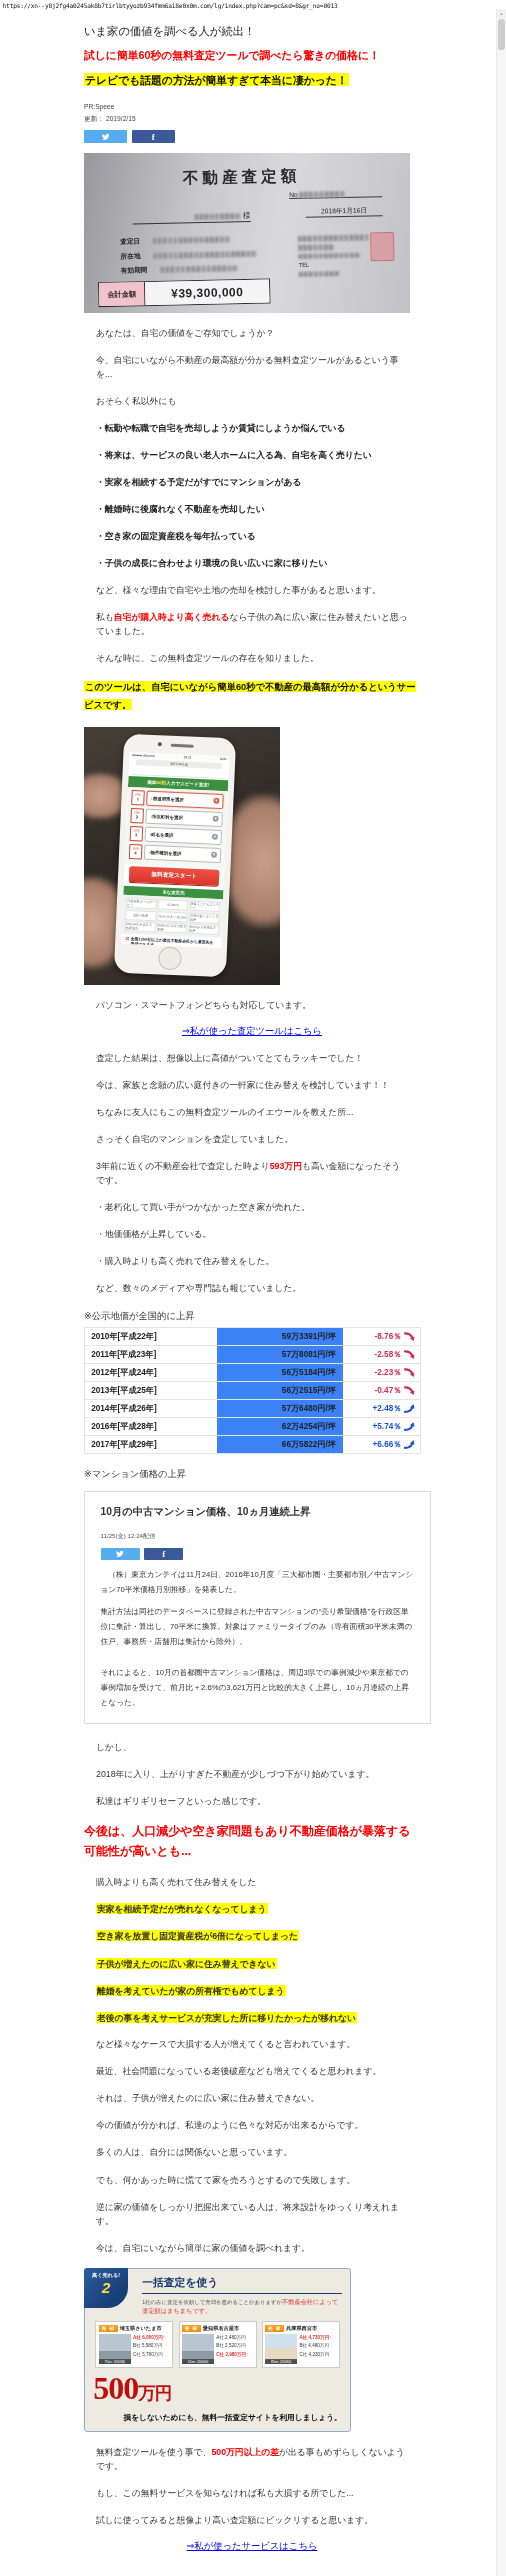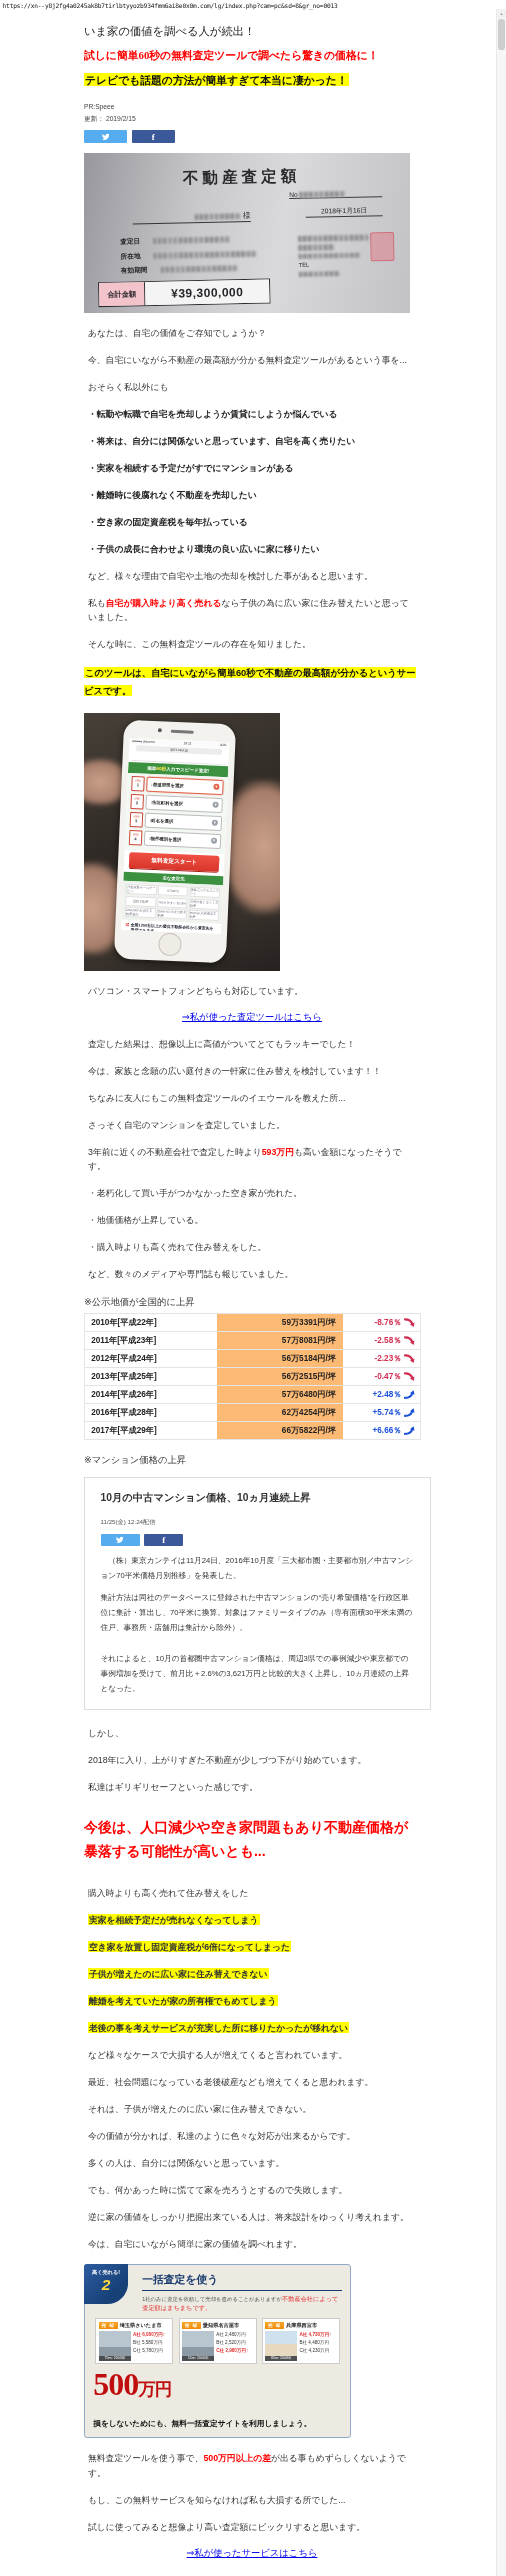--- a/index.html
+++ b/index.html
@@ -6,21 +6,21 @@
   body{background:#fff;font-family:"Liberation Sans","DejaVu Sans",sans-serif;color:#333;}
   .page{position:relative;width:506px;height:3764px;overflow:hidden;background:#fff;}
   .urlbar{position:absolute;top:2.1px;left:2.6px;font-family:"DejaVu Sans Mono",monospace;font-size:6.2px;color:#111;letter-spacing:-0.2px;}
   
   .scrollbar{position:absolute;top:9.3px;right:0;width:8.8px;height:3755px;background:#f6f6f6;border-left:0.5px solid #e9e9e9;}
   .scroll-up{height:8.8px;display:flex;align-items:center;justify-content:center;font-size:3.6px;color:#8f8f8f;background:#f1f1f1;cursor:pointer;}
   .scroll-thumb{width:6.7px;margin:1px auto;height:31px;background:#cdcdcd;border-radius:3.1px;}
   
   .col{position:absolute;left:84px;top:0;width:336px;}
   .h-title{margin:24px 0 0;font-size:11.3px;font-weight:400;color:#222;}
-  .h-red{margin:10.3px 0 0;font-size:10.8px;font-weight:700;color:#ff0000;font-family:Liberation Serif, serif;}
+  .h-red{margin:10.3px 0 0;font-size:10.8px;font-weight:700;color:#ff0000;}
   .h-yellow{margin:10.3px 0 0;font-size:10.8px;font-weight:700;color:#111;}
   .h-yellow span,.yellow-line span{background:#ffff00;padding:0.5px 1px;}
   .pr{margin:15.5px 0 0;font-size:6.7px;color:#444;}
   .upd{margin:4.6px 0 0;font-size:6.7px;color:#444;}
   .share{margin:6.2px 0 0;display:flex;gap:4.6px;}
   .sbtn{width:43px;height:13.4px;border:none;border-radius:1px;display:flex;align-items:center;justify-content:center;cursor:pointer;}
   .sbtn.tw{background:#55acee;}
   .sbtn.fb{background:#3b5998;}
   .sbtn svg{width:7.7px;height:7.7px;fill:#fff;}
   .sbtn .f{color:#fff;font-family:"Liberation Serif",serif;font-weight:700;font-size:8.8px;}
@@ -35,24 +35,24 @@
   .blur{display:inline-block;height:5.7px;width:46px;vertical-align:middle;background:repeating-linear-gradient(90deg,#8d8d91 0 2.6px,#b5b5b9 2.6px 5.2px);filter:blur(0.8px);}
   .doc-row{position:absolute;left:36px;font-size:6.7px;font-weight:700;}
   .doc-row .blur{margin-left:13.4px;width:77px;}
   .doc-right{position:absolute;top:81px;left:214px;font-size:5.7px;}
   .doc-right .blur{display:block;margin:3.1px 0;width:67px;}
   .stamp{position:absolute;top:82px;left:286px;width:24px;height:29px;border-radius:2.6px;background:rgba(226,120,130,.5);box-shadow:inset 0 0 0 1px rgba(200,70,85,.55);}
   .doc-total{position:absolute;left:13px;top:126px;width:170px;height:23px;border:1.5px solid #2a2a2e;display:flex;background:#eee;}
   .doc-total .lab{width:45px;background:#f2c3cb;border-right:1.5px solid #2a2a2e;display:flex;align-items:center;justify-content:center;font-size:7.2px;font-weight:700;}
   .doc-total .val{flex:1;display:flex;align-items:center;justify-content:center;font-size:12px;font-weight:700;letter-spacing:0.5px;background:#f4f4f4;}
   
-  p.t,.list p{margin:13px 4px;font-size:8.8px;line-height:1.6;color:#333;}
+  p.t,.list p{margin:13px 12px;font-size:8.8px;line-height:1.6;color:#333;}
   .list.bold p{font-weight:700;color:#222;}
   .red-in{color:#ff0000;font-weight:700;}
-  .red-para{margin:22px 0;font-size:14px;line-height:1.7;font-weight:700;color:#ff0000;}
+  .red-para{margin:13px 0;font-size:12px;line-height:1.7;font-weight:700;color:#ff0000;}
   .yellow-line{margin:13px 0;font-size:9.3px;line-height:1.9;font-weight:700;color:#111;}
   .linkline{margin:13px 0;text-align:center;}
   .linkline a{color:#0000ee;font-size:9.3px;text-decoration:underline;cursor:pointer;}
   
   .phonephoto{position:relative;margin:8.2px 0;width:196px;height:258px;background:linear-gradient(160deg,#474038 0%,#302a26 45%,#3a332d 75%,#262220 100%);overflow:hidden;}
   .finger{position:absolute;background:radial-gradient(ellipse at center,#caa08a 0%,#a77e6a 60%,rgba(90,70,60,0) 75%);filter:blur(2.6px);}
   .f1{width:77px;height:93px;left:-31px;bottom:15.5px;}
   .f2{width:88px;height:134px;right:-28px;top:67px;}
   .f3{width:62px;height:46px;left:-15.5px;top:46px;}
   .phone{position:absolute;left:35px;top:9.3px;width:112px;height:239px;background:#f4f2ee;border-radius:16.5px;box-shadow:0 2.1px 7.2px rgba(0,0,0,.55);transform:rotate(2.5deg);}
@@ -79,21 +79,21 @@
   .logo{background:#fff;border:0.5px solid #e0e0e0;font-size:3.1px;color:#667;display:flex;align-items:center;justify-content:center;height:8.2px;overflow:hidden;}
   .pnote{display:flex;align-items:flex-start;gap:1.5px;padding:1.5px 4.1px;background:#fff;font-size:3.9px;font-weight:700;color:#223;}
   .pnote .chk{color:#d33;font-size:4.1px;}
   .pbrand{text-align:center;font-size:4.6px;font-weight:700;color:#d8352a;padding:1.5px 0;background:#fff;}
   .pbrand span{color:#3c9141;}
   
   .cap{margin:14.4px 0 4.1px;font-size:9.3px;color:#333;}
   .ltable{width:335px;border:0.5px solid #e4e4e4;border-bottom:none;margin-bottom:13.4px;}
   .lrow{display:flex;align-items:center;height:17px;border-bottom:0.5px solid #e4e4e4;font-size:8.2px;}
   .lyear{width:126px;padding-left:6.2px;color:#222;font-weight:700;}
-  .lval{width:126px;background:#fdba74;text-align:right;padding-right:7.2px;font-weight:700;color:#222;box-sizing:border-box;height:100%;display:flex;align-items:center;justify-content:flex-end;}
+  .lval{width:126px;background:#3b82f6;text-align:right;padding-right:7.2px;font-weight:700;color:#222;box-sizing:border-box;height:100%;display:flex;align-items:center;justify-content:flex-end;}
   .lpct{flex:1;display:flex;align-items:center;justify-content:flex-end;padding-right:5.2px;font-weight:700;gap:2.1px;}
   .lpct.down{color:#cf2e52;}
   .lpct.up{color:#1d51d8;}
   .arr{width:11.3px;height:11.3px;}
   .lpct.up .arr{transform:scaleY(-1);}
   
   .article{border:0.5px solid #dcdcdc;background:#fff;width:314px;padding:13.4px 15.5px;margin:9.3px 0 15.5px;box-sizing:content-box;}
   .art-h{font-size:10.3px;font-weight:700;color:#333;margin:0 0 13.4px;}
   .art-date{font-size:6.2px;color:#555;margin:0 0 6.2px;}
   .article p{font-size:7.7px;line-height:1.95;color:#333;margin:7.2px 0 0;}
@@ -115,21 +115,21 @@
   .pimg.house{background:linear-gradient(#cfe0ee 0 45%,#e6d9bf 45% 85%,#9aa0a2 85%);}
   .pimg .specs{position:absolute;bottom:0;left:0;right:0;background:rgba(60,60,60,.8);color:#fff;font-size:3.6px;text-align:center;padding:0.5px 0;}
   .prices{flex:1;font-size:4.6px;color:#333;line-height:1.8;}
   .prices .hot{color:#e03030;font-weight:700;}
   .bigline{display:flex;align-items:flex-start;margin:6.2px 0 0;}
   .big-red{font-family:"Liberation Serif",serif;color:#c00d0d;font-size:32px;line-height:.9;font-weight:700;letter-spacing:-1px;}
   .big-red small{font-size:17.5px;}
   .big-right{flex:1;margin-left:1px;}
   .rb{background:#b00b0b;color:#fff;font-size:6.7px;font-weight:700;text-align:center;padding:2.1px 0;font-family:"Liberation Serif",serif;}
   .big-black{font-size:18.5px;color:#222;font-family:"Liberation Serif",serif;letter-spacing:0.5px;line-height:1.15;}
-  .info-bottom{margin-top:20px;text-align:left;font-size:7.7px;font-weight:700;color:#111;}
+  .info-bottom{margin-top:10px;text-align:right;font-size:7.7px;font-weight:700;color:#111;}
 </style>
 </head>
 <body>
 
 <div class="page">
 
   <div class="urlbar">https://xn--y8j2fg4a0245ak8b7tirlbtyyozb934fmm6ai8e0x0m.com/lg/index.php?cam=pc&amp;sd=8&amp;gr_no=0013</div>
 
   <div class="scrollbar">
     <div class="scroll-up">▲</div>
@@ -182,21 +182,21 @@
     <div class="list">
 
     <p class="t">あなたは、自宅の価値をご存知でしょうか？</p>
         <p class="t">今、自宅にいながら不動産の最高額が分かる無料査定ツールがあるという事を...</p>
         <p class="t">おそらく私以外にも</p>
       </div>
 
     <div class="list bold">
 
     <p>・転勤や転職で自宅を売却しようか賃貸にしようか悩んでいる</p>
-        <p>・将来は、自分には関係ないと思っています、自宅を高く売りたい</p>
+        <p>・将来は、サービスの良い老人ホームに入る為、自宅を高く売りたい</p>
         <p>・実家を相続する予定だがすでにマンションがある</p>
         <p>・離婚時に後腐れなく不動産を売却したい</p>
         <p>・空き家の固定資産税を毎年払っている</p>
         <p>・子供の成長に合わせより環境の良い広いに家に移りたい</p>
       </div>
 
     <p class="t">など、様々な理由で自宅や土地の売却を検討した事があると思います。</p>
 
     <p class="t"><span>私も</span><span class="red-in">自宅が購入時より高く売れる</span><span>なら子供の為に広い家に住み替えたいと思っていました。</span></p>
 

